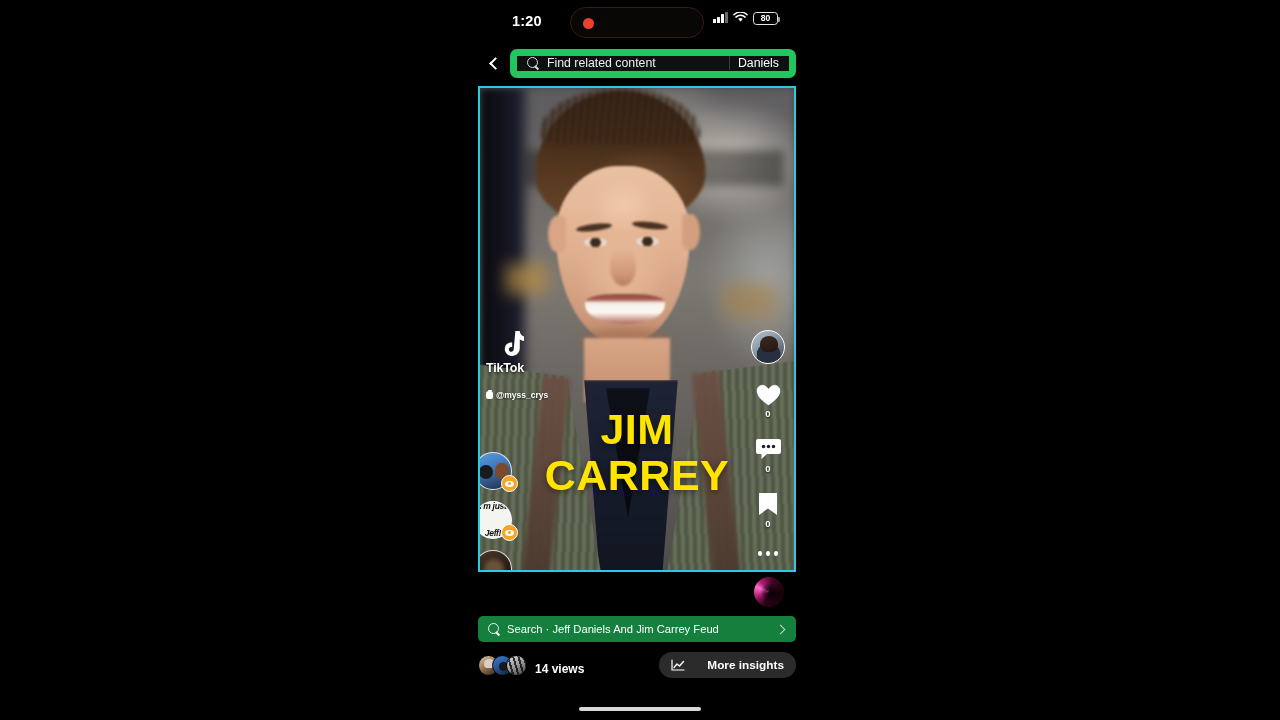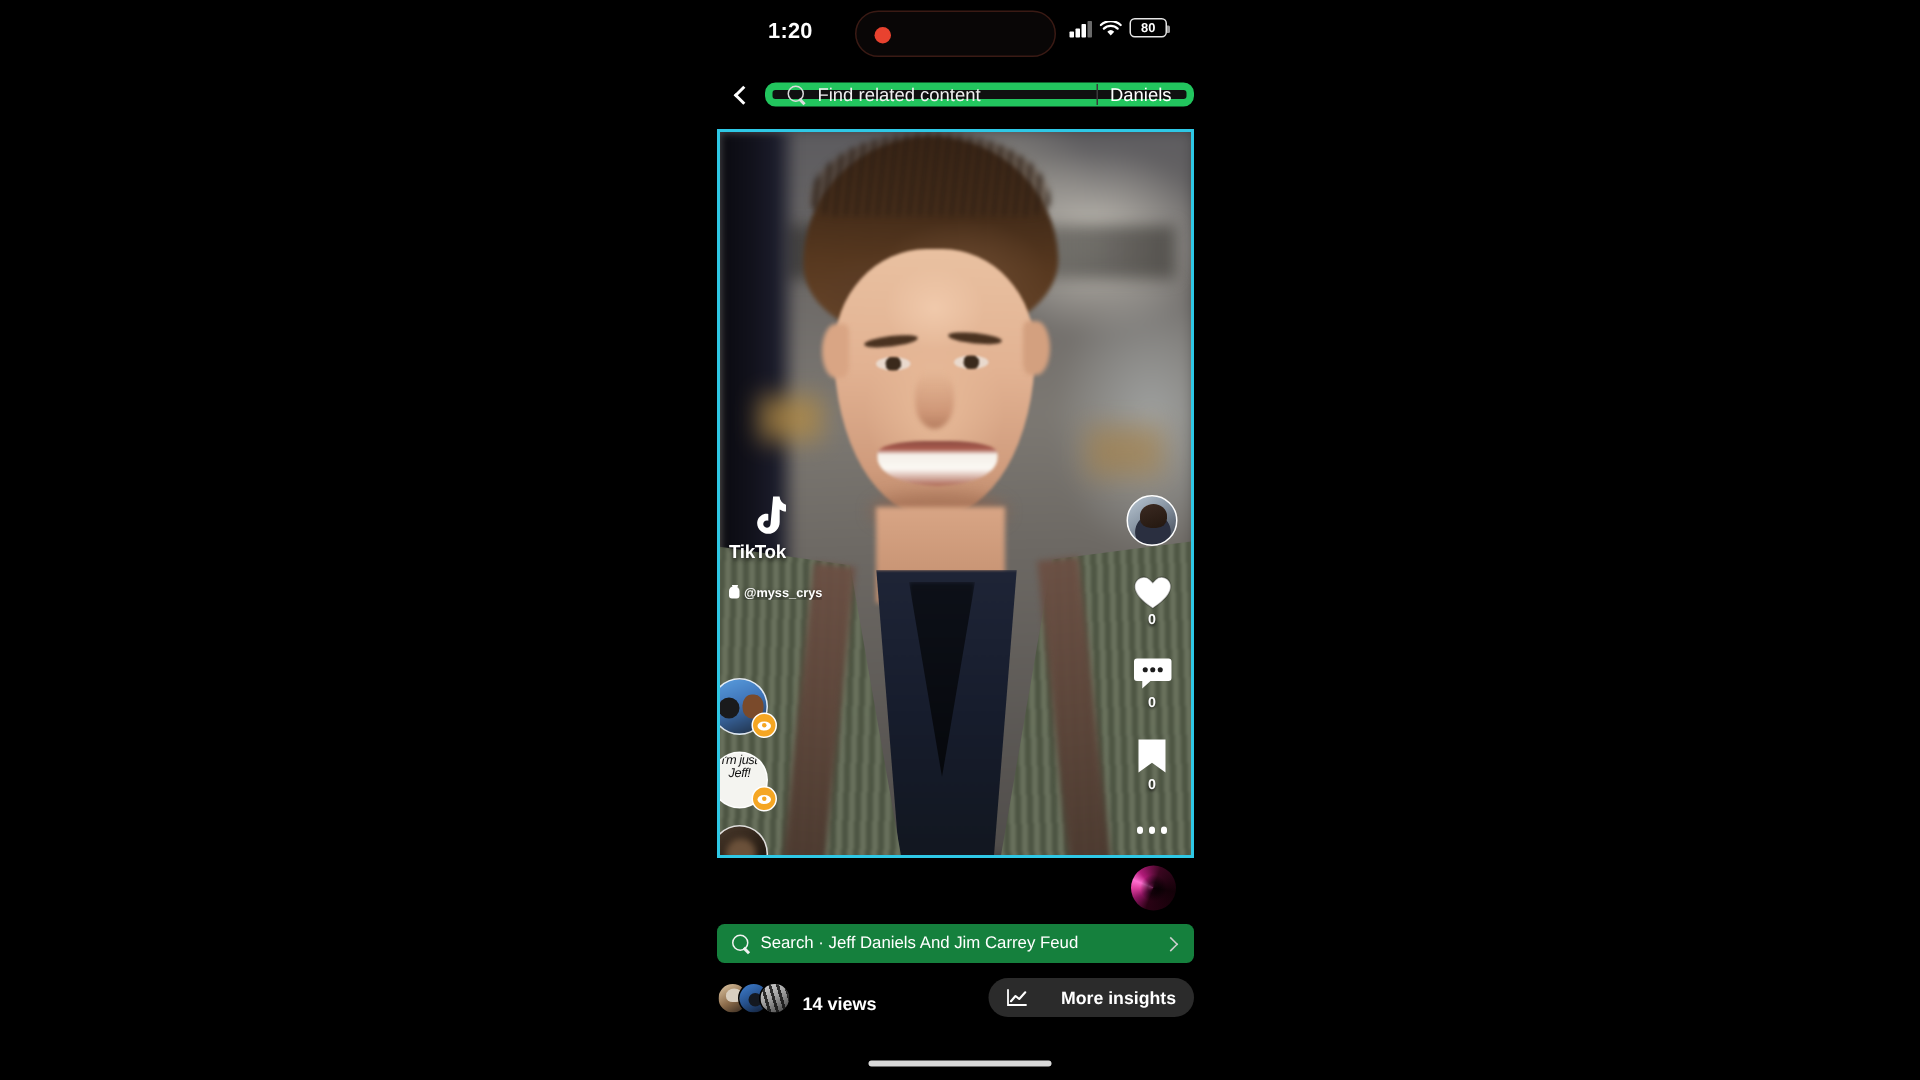--- a/index.html
+++ b/index.html
@@ -47,21 +47,21 @@
     position: absolute;
     left: 12px; top: 10px;
     width: 11px; height: 11px;
     border-radius: 50%;
     background: #e8422f;
   }
   .status-right {
     position: absolute;
     right: 32px; top: 12px;
     display: flex;
-    align-items: flex-end;
+    align-items: flex-start;
     gap: 5px;
   }
   .bars { display: flex; align-items: flex-end; gap: 1.5px; height: 11px; }
   .bars i { display: block; width: 2.6px; background: #fff; border-radius: .5px; }
   .bars i:nth-child(1) { height: 4px; }
   .bars i:nth-child(2) { height: 6.5px; }
   .bars i:nth-child(3) { height: 9px; }
   .bars i:nth-child(4) { height: 11px; background: #6a6a6a; }
   .battery {
     position: relative;
@@ -94,23 +94,23 @@
   .chev-left {
     width: 9px; height: 9px;
     border-left: 2px solid #fff;
     border-bottom: 2px solid #fff;
     transform: rotate(45deg);
     margin-left: 3px;
   }
   .searchbox {
     flex: 1;
     margin-left: 4px;
-    height: 16px;
+    height: 29px;
     background: #101010;
-    border: 5px solid #22c55e;
+    border: 7px solid #22c55e;
     border-radius: 7px;
     display: flex;
     align-items: center;
     padding: 0 4px 0 10px;
   }
   .mag {
     flex: none;
     width: 13px; height: 13px;
     position: relative;
     margin-right: 7px;
@@ -408,22 +408,22 @@
     border: 1.5px solid rgba(255,255,255,.85);
     overflow: hidden;
     position: relative;
   }
   .sk1 .thumb { background: linear-gradient(160deg,#5a9fe0 0%, #3f74b8 45%, #1d2b3e 100%); }
   .sk1 .thumb::after{content:"";position:absolute;left:4px;top:12px;width:14px;height:14px;border-radius:50%;background:#1a1a1c;}
   .sk1 .thumb::before{content:"";position:absolute;left:20px;top:10px;width:14px;height:16px;border-radius:45%;background:#7a4a2b;}
   .sk2 .thumb { background: #f4f4f0; }
   .sk2-txt {
     position: absolute; inset: 0;
-    display:flex; flex-direction:column; align-items:center; justify-content:flex-start;
-    font-size: 8.5px; font-weight: 400; color: #111; line-height: 1.05;
+    display:flex; flex-direction:column; align-items:center; justify-content:space-between;
+    font-size: 8.5px; font-weight: 700; color: #111; line-height: 1.05;
     font-style: italic; letter-spacing: -.3px;
   }
   .sk3 .thumb { background: linear-gradient(150deg,#4b3a2c 0%, #2a1f16 55%, #14100c 100%); }
   .sk3 .thumb::after{content:"";position:absolute;left:9px;top:8px;width:20px;height:20px;border-radius:50%;background:#6b513a;filter:blur(2px);}
   .eye-badge {
     position: absolute;
     right: -6px; bottom: -2px;
     width: 17px; height: 17px;
     border-radius: 50%;
     background: #f5a623;
@@ -626,20 +626,24 @@
         <div class="chin-shadow"></div>
         <div class="neck"></div>
         <div class="shirt"></div>
         <div class="shirt-v"></div>
         <div class="cardigan-l"></div>
         <div class="cardigan-r"></div>
         <div class="lapel-l"></div>
         <div class="lapel-r"></div>
       </div>
 
+      <div class="bigtitle">
+        <div>JIM</div>
+        <div>CARREY</div>
+      </div>
 
       <div class="tiktok-wm">
         <div class="tt-note">
           <svg width="26" height="30" viewBox="0 0 26 30">
             <path d="M17.4 1 h4.3 c.4 3.2 2.2 5.3 5.3 5.6 v4.4 c-1.9.1-3.6-.4-5.2-1.4 v8.4 c0 6.4-6.9 10.2-12.2 6.4 -4.4-3.2-3.5-10.1 1.6-11.6 1-.3 2-.3 3-.1 v4.5 c-2.6-.8-4.3 1.9-2.8 3.7 1.4 1.7 4.3.8 4.3-1.6z" fill="#fff"></path>
           </svg>
         </div>
         <div class="tt-label">TikTok</div>
         <div class="tt-user">
           <span class="tt-person"></span>

